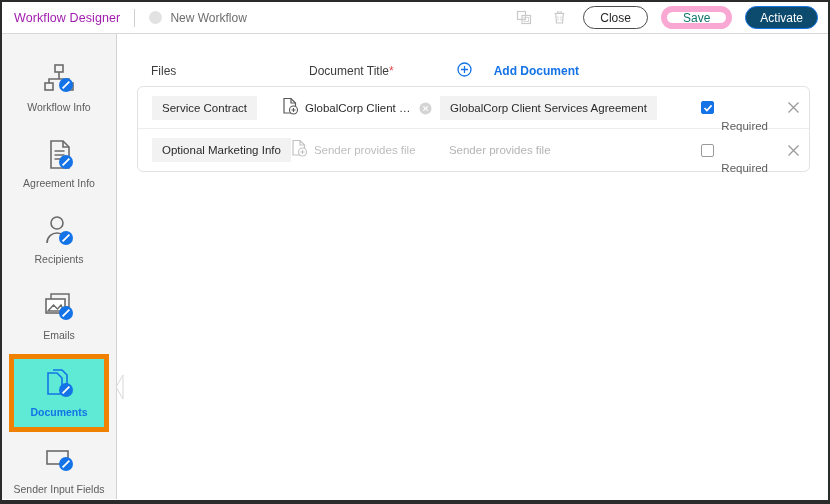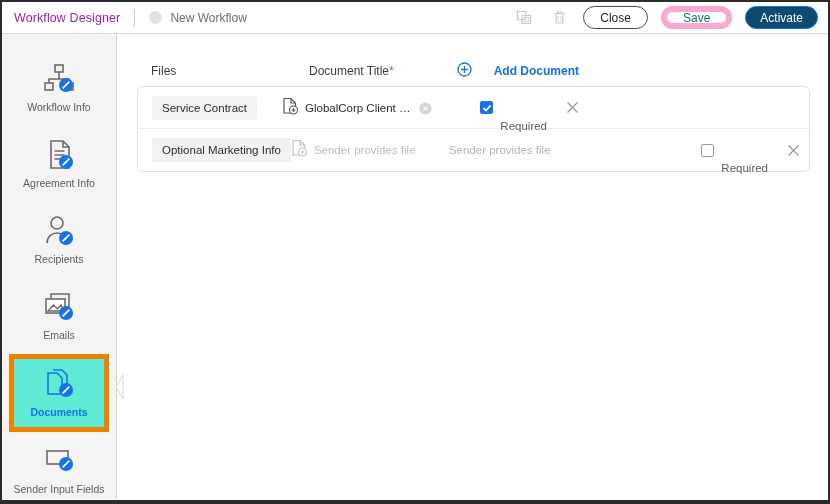--- a/index.html
+++ b/index.html
@@ -387,20 +387,23 @@
                 </svg>
               </span>
               <span class="file-name">GlobalCorp Client Servic...</span>
               <span class="clear-x">
                 <svg width="13" height="13" viewBox="0 0 13 13">
                   <circle cx="6.5" cy="6.5" r="6" fill="#d4d4d4"></circle>
                   <path d="M4.3 4.3l4.4 4.4M8.7 4.3l-4.4 4.4" stroke="#fff" stroke-width="1.2"></path>
                 </svg>
               </span>
             </div>
+            <div class="col-name">
+              <span class="field">GlobalCorp Client Services Agreement</span>
+            </div>
             <div class="col-req">
               <span class="checkbox checked">
                 <svg width="10" height="10" viewBox="0 0 10 10">
                   <path d="M1.5 5l2.4 2.6L8.6 2.4" fill="none" stroke="#fff" stroke-width="1.7"></path>
                 </svg>
               </span>
               <span class="req-label">Required</span>
               <span class="row-remove">
                 <svg width="15" height="15" viewBox="0 0 15 15">
                   <path d="M2.5 2.5l10 10M12.5 2.5l-10 10" stroke="#9a9a9a" stroke-width="1.3"></path>

